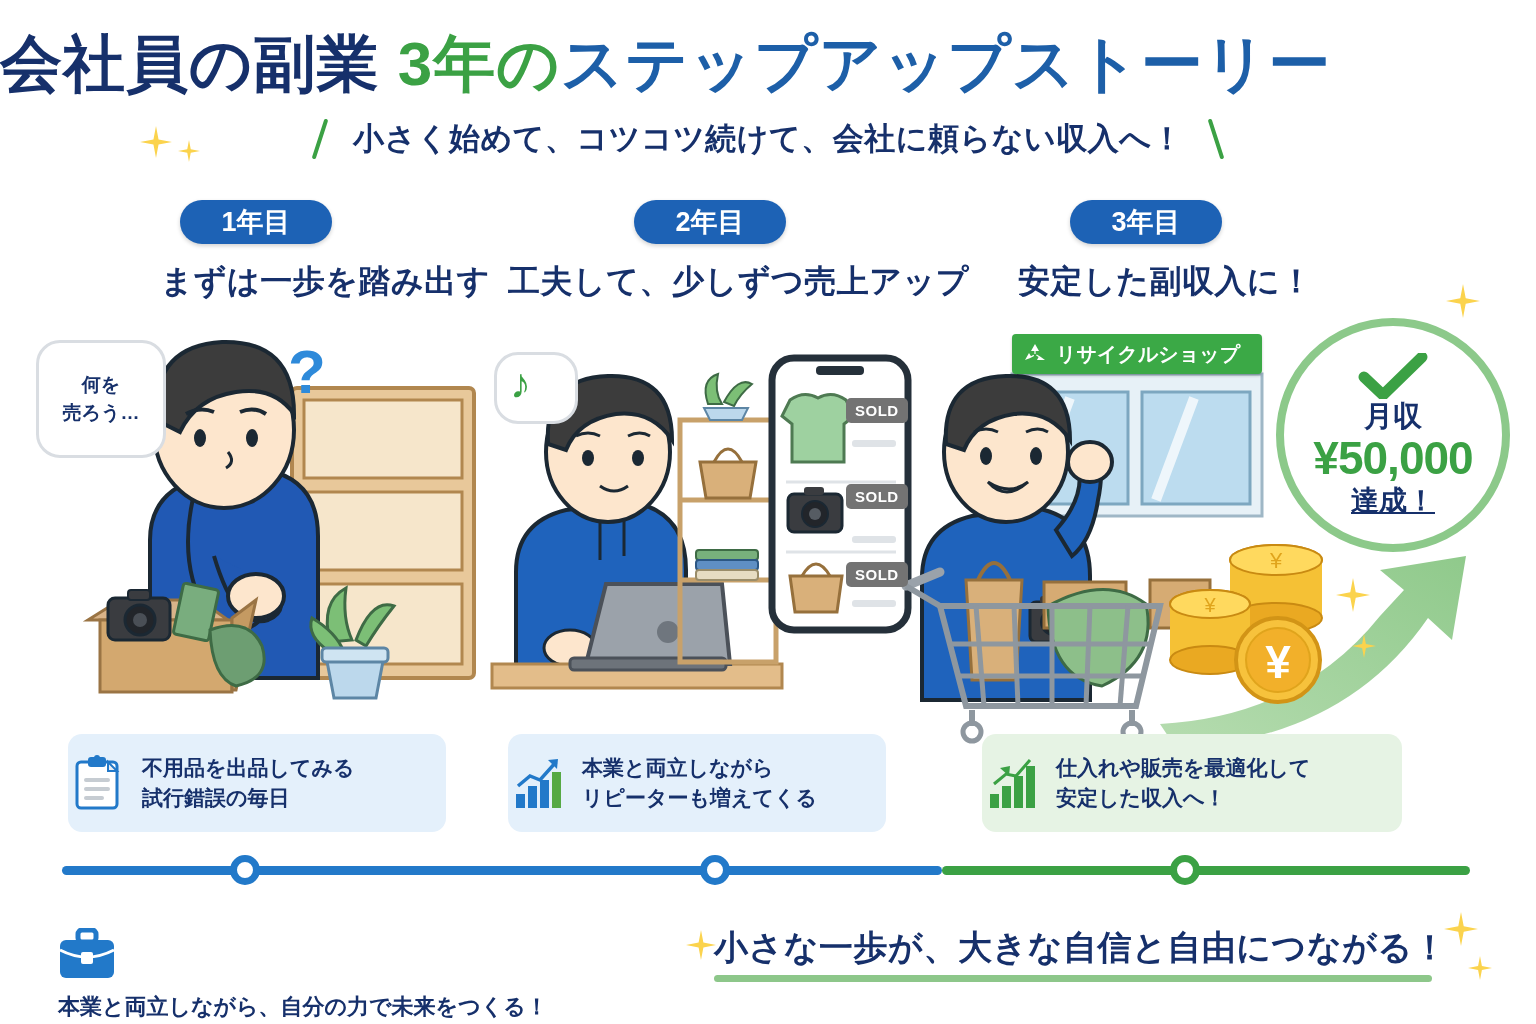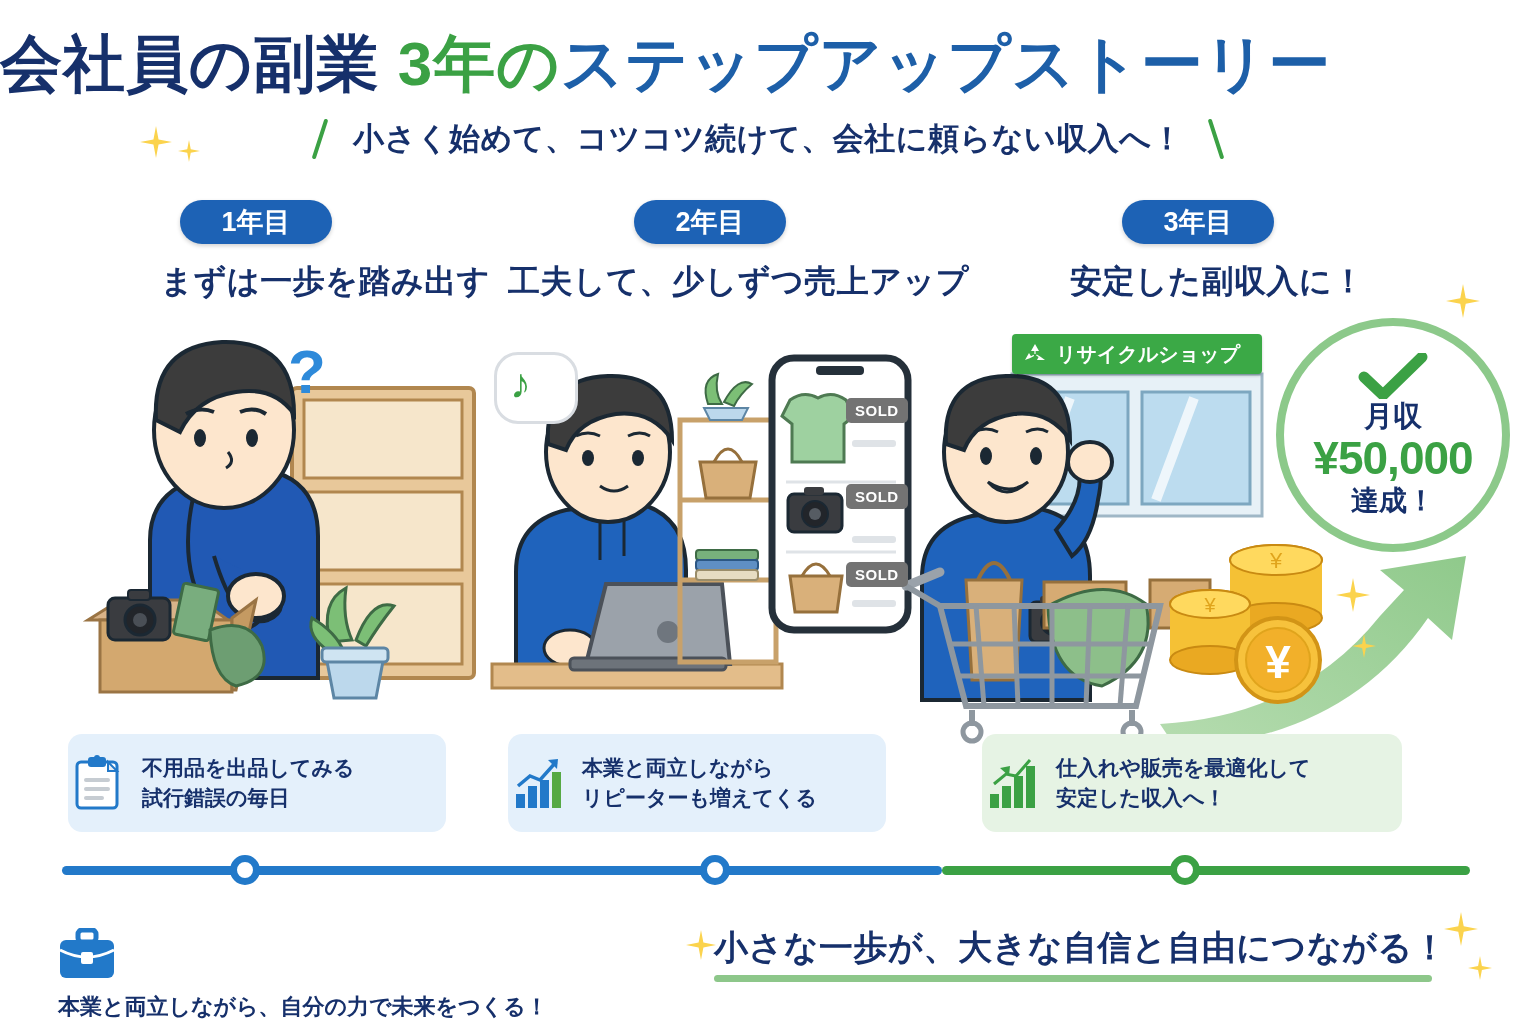--- a/index.html
+++ b/index.html
@@ -34,21 +34,21 @@
   .spark{
     position:absolute;
     background:#fbd34d;
     clip-path:polygon(50% 0%,58% 42%,100% 50%,58% 58%,50% 100%,42% 58%,0% 50%,42% 42%);
   }
 
   
   .col{position:absolute;top:200px;}
   .col1{left:60px;width:430px;}
   .col2{left:500px;width:440px;}
-  .col3{left:1012px;width:470px;}
+  .col3{left:960px;width:470px;}
 
   .badge{
     display:block;margin:0 auto;width:152px;height:44px;border-radius:22px;
     background:#1d62b5;color:#ffffff;font-size:27px;font-weight:bold;
     line-height:44px;text-align:center;
     box-shadow:0 2px 4px rgba(0,0,0,.18);
   }
   .col1 .badge{margin-left:120px;}
   .col2 .badge{margin-left:134px;}
   .col3 .badge{margin-left:110px;}
@@ -103,21 +103,21 @@
   
   .achieve{
     position:absolute;left:1276px;top:318px;width:234px;height:234px;
     border-radius:50%;border:8px solid #8cc98a;background:rgba(255,255,255,.86);
     box-sizing:border-box;display:flex;flex-direction:column;align-items:center;
     justify-content:center;
   }
   .ach-check{width:70px;height:46px;margin-bottom:2px;}
   .ach-l1{font-size:29px;font-weight:bold;color:#16306b;line-height:1.1;}
   .ach-l2{font-size:46px;font-weight:bold;color:#3ba144;line-height:1.15;letter-spacing:-1px;}
-  .ach-l3{font-size:28px;font-weight:bold;color:#16306b;line-height:1.15;}
+  .ach-l3{font-size:28px;font-weight:bold;color:#16306b;line-height:1.15;text-decoration:underline;}
 
   
   .shopsign{
     position:absolute;left:1012px;top:334px;width:250px;height:40px;
     background:#3ba946;border-radius:4px;display:flex;align-items:center;
     gap:8px;padding:0 10px;box-sizing:border-box;
     box-shadow:0 2px 3px rgba(0,0,0,.2);
   }
   .shopsign-txt{color:#fff;font-size:20px;font-weight:bold;white-space:nowrap;}
 
@@ -363,20 +363,26 @@
         <ellipse cx="1210" cy="660" rx="40" ry="14" fill="#eaa922" stroke="#c98a12" stroke-width="2"></ellipse>
         <ellipse cx="1210" cy="604" rx="40" ry="14" fill="#ffd95e" stroke="#c98a12" stroke-width="2"></ellipse>
         <text x="1210" y="612" font-size="20" text-anchor="middle" fill="#e0a41c" font-family="'Liberation Sans',sans-serif">¥</text>
       </g>
       <circle cx="1278" cy="660" r="42" fill="#f7c23c" stroke="#d29416" stroke-width="4"></circle>
       <circle cx="1278" cy="660" r="32" fill="#f2b02a" stroke="#e0a41c" stroke-width="2"></circle>
       <text x="1278" y="678" font-size="46" text-anchor="middle" fill="#ffffff" font-weight="bold" font-family="'Liberation Sans',sans-serif">¥</text>
     </g>
   </svg>
 
+  <div class="bub bub1">
+    <div class="bub-txt">
+      <span>何を</span><br>
+      <span>売ろう…</span>
+    </div>
+  </div>
   <div class="qmark">?</div>
 
   <div class="bub bub2"></div>
   <div class="note">♪</div>
 
   <div class="sold" style="left:846px;top:398px;">SOLD</div>
   <div class="sold" style="left:846px;top:484px;">SOLD</div>
   <div class="sold" style="left:846px;top:562px;">SOLD</div>
 
   <div class="shopsign">

